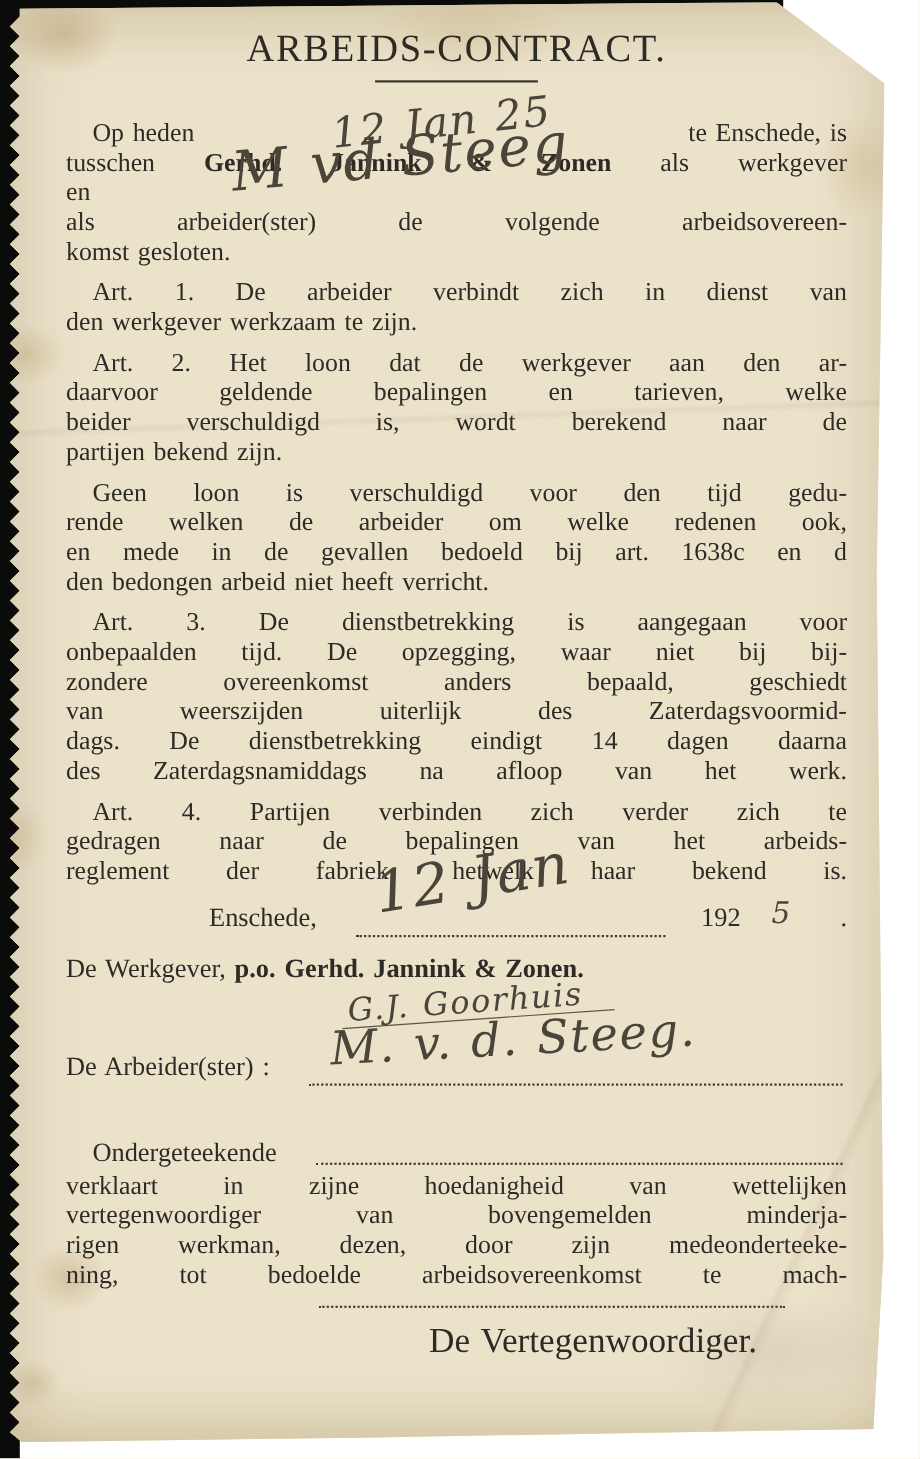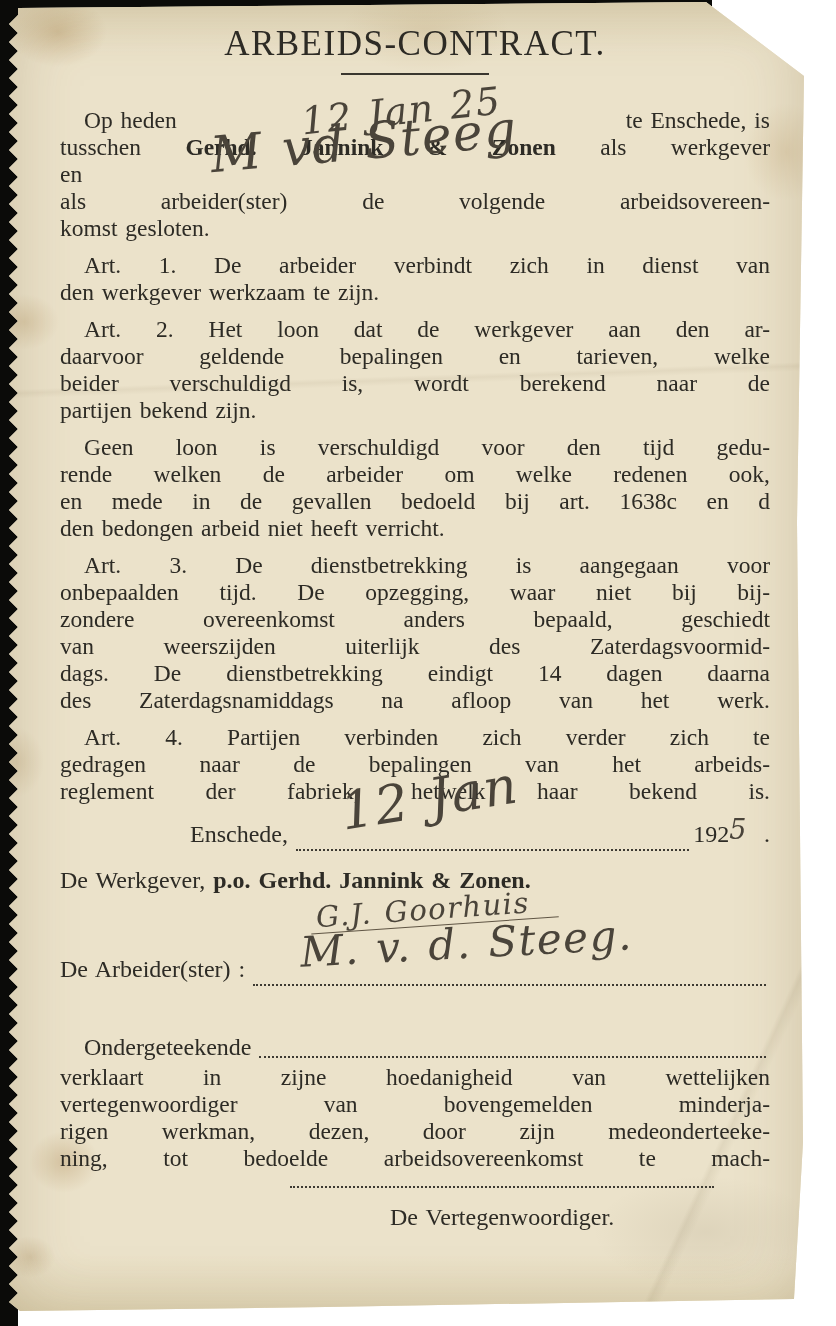--- a/index.html
+++ b/index.html
@@ -36,35 +36,35 @@
   .jl{text-align:justify;text-align-last:justify;}
   .ll{text-align:left;}
   .fi{text-indent:24px;}
   .para{margin-top:10px;}
   b{font-weight:700;margin-top:40px;}
   
   .hand{font-family:"DejaVu Serif",serif;font-style:italic;color:var(--hand);letter-spacing:1.5px;white-space:nowrap;}
   .flexline{display:flex;justify-content:space-between;align-items:baseline;}
   .hand-date1{font-size:38px;transform:rotate(-6deg);position:relative;top:-4px;}
   .hand-name1{position:absolute;left:150px;top:-32px;font-size:50px;transform:rotate(-5deg);z-index:2;}
-  .sig-row{display:flex;align-items:baseline;font-size:24px;position:relative;}
+  .sig-row{display:flex;align-items:baseline;font-size:24px;position:relative;gap:28px;}
   .dots{flex:1;border-bottom:2.5px dotted #3d3a32;align-self:flex-end;margin:0 4px 6px 8px;height:1px;}
   .date-row{margin-left:130px;margin-top:14px;height:38px;}
   .hand-date2{position:absolute;left:150px;top:-34px;font-size:52px;transform:rotate(-9deg);z-index:2;}
   .hand-year{font-size:27px;position:relative;top:-3px;}
   .period{margin-left:16px;}
   .employer-line{margin-top:10px;font-size:24px;}
   .employer-sig{margin-top:2px;height:40px;}
   .employer-sig .hand{display:inline-block;margin-left:250px;font-size:29px;transform:rotate(-4deg);border-bottom:1.5px solid rgba(70,60,45,.85);padding:0 28px 2px 6px;}
   .worker-row{margin-top:20px;height:36px;}
   .hand-name2{position:absolute;left:240px;top:-26px;font-size:42px;transform:rotate(-3deg);z-index:2;}
   .guardian-lead{margin-top:42px;height:30px;justify-content:center;}
   .guardian-lead .lead{text-indent:24px;}
   .final-dots{margin:12px 0 0 230px;width:424px;border-bottom:2.5px dotted #3d3a32;height:2px;}
-  .representative{margin:16px 0 0 330px;font-size:24px;}
+  .representative{margin:16px 0 0 330px;font-size:32px;}
   .indent-sp{display:inline-block;width:24px;}
 </style>
 </head>
 <body>
 
 <div class="scan">
   <div class="edge-left"></div>
   <div class="edge-top"></div>
 
   <div class="paper" id="paper" style="clip-path: polygon(12px 6px, 700px 0px, 798px 74px, 791px 520px, 797px 1140px, 788px 1297px, 320px 1305px, 14px 1309px, 3px 1300px, 12px 1291px, 3px 1282px, 12px 1273px, 3px 1264px, 12px 1255px, 3px 1246px, 12px 1237px, 3px 1228px, 12px 1219px, 3px 1210px, 12px 1201px, 3px 1192px, 12px 1183px, 3px 1174px, 12px 1165px, 3px 1156px, 12px 1147px, 3px 1138px, 12px 1129px, 3px 1120px, 12px 1111px, 3px 1102px, 12px 1093px, 3px 1084px, 12px 1075px, 3px 1066px, 12px 1057px, 3px 1048px, 12px 1039px, 3px 1030px, 12px 1021px, 3px 1012px, 12px 1003px, 3px 994px, 12px 985px, 3px 976px, 12px 967px, 3px 958px, 12px 949px, 3px 940px, 12px 931px, 3px 922px, 12px 913px, 3px 904px, 12px 895px, 3px 886px, 12px 877px, 3px 868px, 12px 859px, 3px 850px, 12px 841px, 3px 832px, 12px 823px, 3px 814px, 12px 805px, 3px 796px, 12px 787px, 3px 778px, 12px 769px, 3px 760px, 12px 751px, 3px 742px, 12px 733px, 3px 724px, 12px 715px, 3px 706px, 12px 697px, 3px 688px, 12px 679px, 3px 670px, 12px 661px, 3px 652px, 12px 643px, 3px 634px, 12px 625px, 3px 616px, 12px 607px, 3px 598px, 12px 589px, 3px 580px, 12px 571px, 3px 562px, 12px 553px, 3px 544px, 12px 535px, 3px 526px, 12px 517px, 3px 508px, 12px 499px, 3px 490px, 12px 481px, 3px 472px, 12px 463px, 3px 454px, 12px 445px, 3px 436px, 12px 427px, 3px 418px, 12px 409px, 3px 400px, 12px 391px, 3px 382px, 12px 373px, 3px 364px, 12px 355px, 3px 346px, 12px 337px, 3px 328px, 12px 319px, 3px 310px, 12px 301px, 3px 292px, 12px 283px, 3px 274px, 12px 265px, 3px 256px, 12px 247px, 3px 238px, 12px 229px, 3px 220px, 12px 211px, 3px 202px, 12px 193px, 3px 184px, 12px 175px, 3px 166px, 12px 157px, 3px 148px, 12px 139px, 3px 130px, 12px 121px, 3px 112px, 12px 103px, 3px 94px, 12px 85px, 3px 76px, 12px 67px, 3px 58px, 12px 49px, 3px 40px, 12px 31px, 3px 22px, 12px 13px);">

